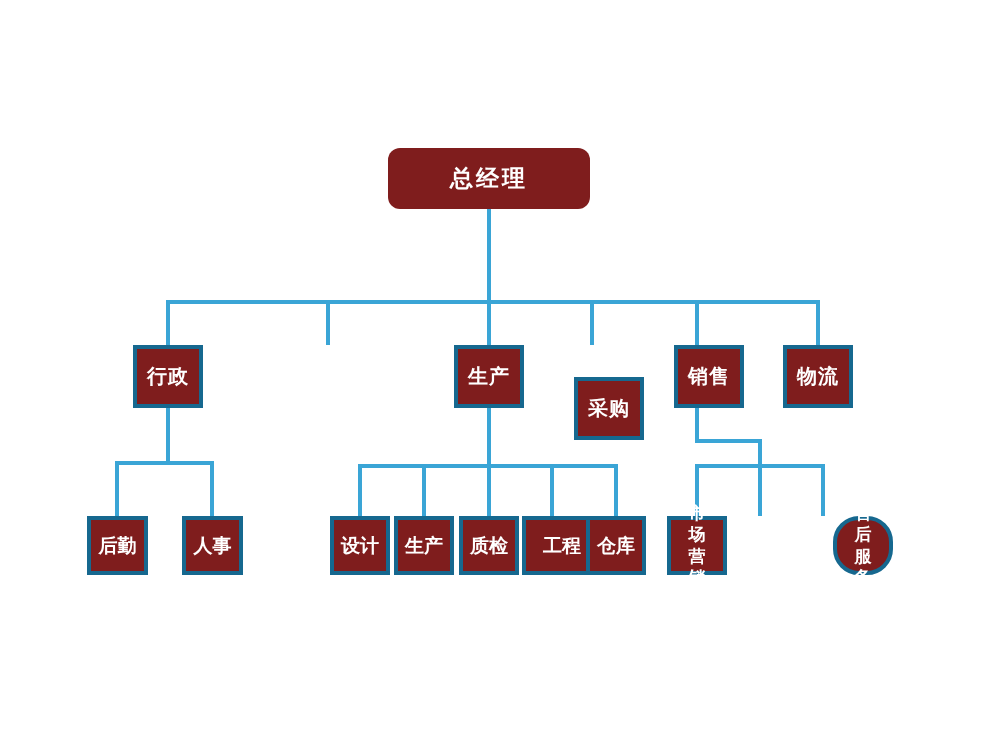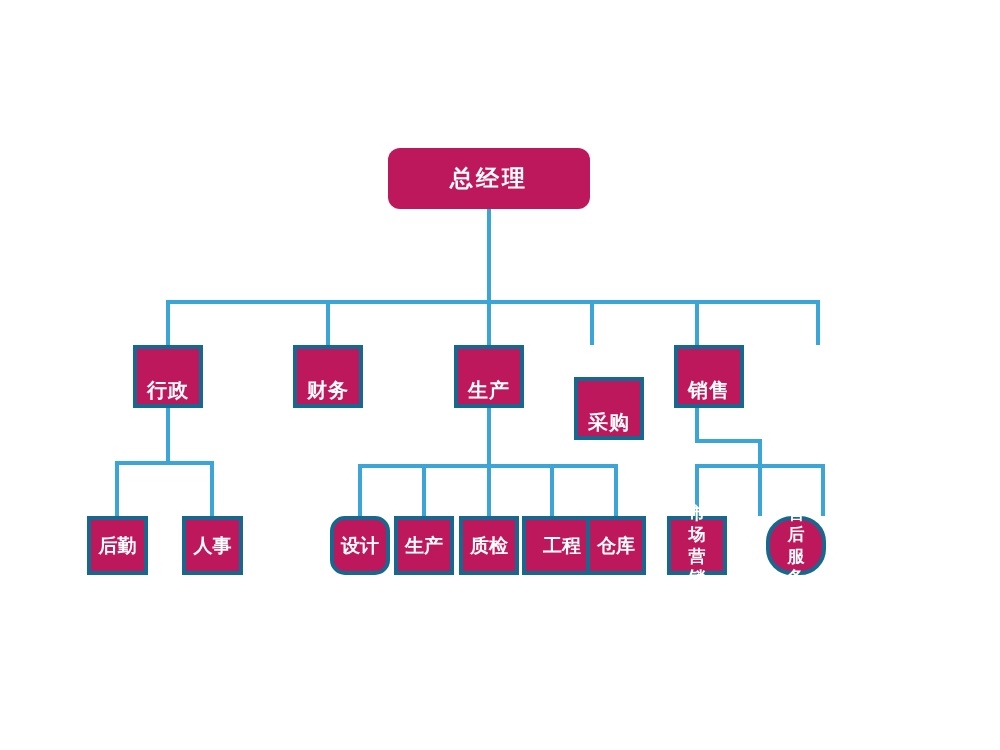--- a/index.html
+++ b/index.html
@@ -18,65 +18,64 @@
   }
   .node {
     position: absolute;
     display: flex;
     align-items: center;
     justify-content: center;
     color: #ffffff;
     font-weight: bold;
     text-align: center;
     box-sizing: border-box;
-    background: #be185d;
+    background: #7f1d1d;
   }
   .root-node {
     left: 388px; top: 148px;
     width: 202px; height: 61px;
     border-radius: 12px;
     font-size: 23px;
     letter-spacing: 3px;
   }
   .dept {
     top: 345px;
     width: 70px; height: 63px;
     border: 4px solid #16688F;
     font-size: 20px;
     letter-spacing: 1px;
-    align-items: flex-end;
   }
   .dept-admin       { left: 133px; }
   .dept-finance     { left: 293px; }
   .dept-production  { left: 454px; }
   .dept-purchasing  { left: 574px; margin-top: 32px; }
   .dept-sales       { left: 662px; margin-left: 12px; }
   .dept-logistics   { left: 783px; }
   .sub {
     top: 516px;
     width: 61px; height: 59px;
     border: 4px solid #16688F;
     font-size: 19px;
   }
   .sub-houqin   { left: 87px;  }
   .sub-renshi   { left: 182px; }
-  .sub-sheji    { left: 330px; width: 60px; border-radius: 15px; }
+  .sub-sheji    { left: 330px; width: 60px; }
   .sub-shengchan{ left: 394px; width: 60px; }
   .sub-zhijian  { left: 459px; width: 60px; }
   .sub-gongcheng{ left: 522px; width: 80px; }
   .sub-cangku   { left: 586px; width: 60px; }
   .sub-two-line {
     width: 60px;
     font-size: 17px;
     line-height: 1.25;
     padding: 0 21px;
   }
   .sub-marketing  { left: 667px; }
   .sub-ecommerce  { left: 730px; }
-  .sub-aftersales { left: 766px; border-radius: 26px; }
+  .sub-aftersales { left: 833px; border-radius: 26px; }
 </style>
 </head>
 <body>
 
 <div class="canvas">
 
   <svg class="connectors" viewBox="0 0 1000 750" xmlns="http://www.w3.org/2000/svg">
     <g stroke="#3AA5D6" stroke-width="4" fill="none">
 
       <path d="M489 208 V302"></path>
@@ -91,31 +90,31 @@
     </g>
   </svg>
 
   <div class="node root-node">
     <span>总经理</span>
   </div>
 
   <div class="node dept dept-admin">
     <span>行政</span>
   </div>
-  <div class="node dept dept-finance">
-    <span>财务</span>
-  </div>
   <div class="node dept dept-production">
     <span>生产</span>
   </div>
   <div class="node dept dept-purchasing">
     <span>采购</span>
   </div>
   <div class="node dept dept-sales">
     <span>销售</span>
+  </div>
+  <div class="node dept dept-logistics">
+    <span>物流</span>
   </div>
 
   <div class="node sub sub-renshi">
     <span>人事</span>
   </div>
   <div class="node sub sub-houqin">
     <span>后勤</span>
   </div>
 
   <div class="node sub sub-sheji">

